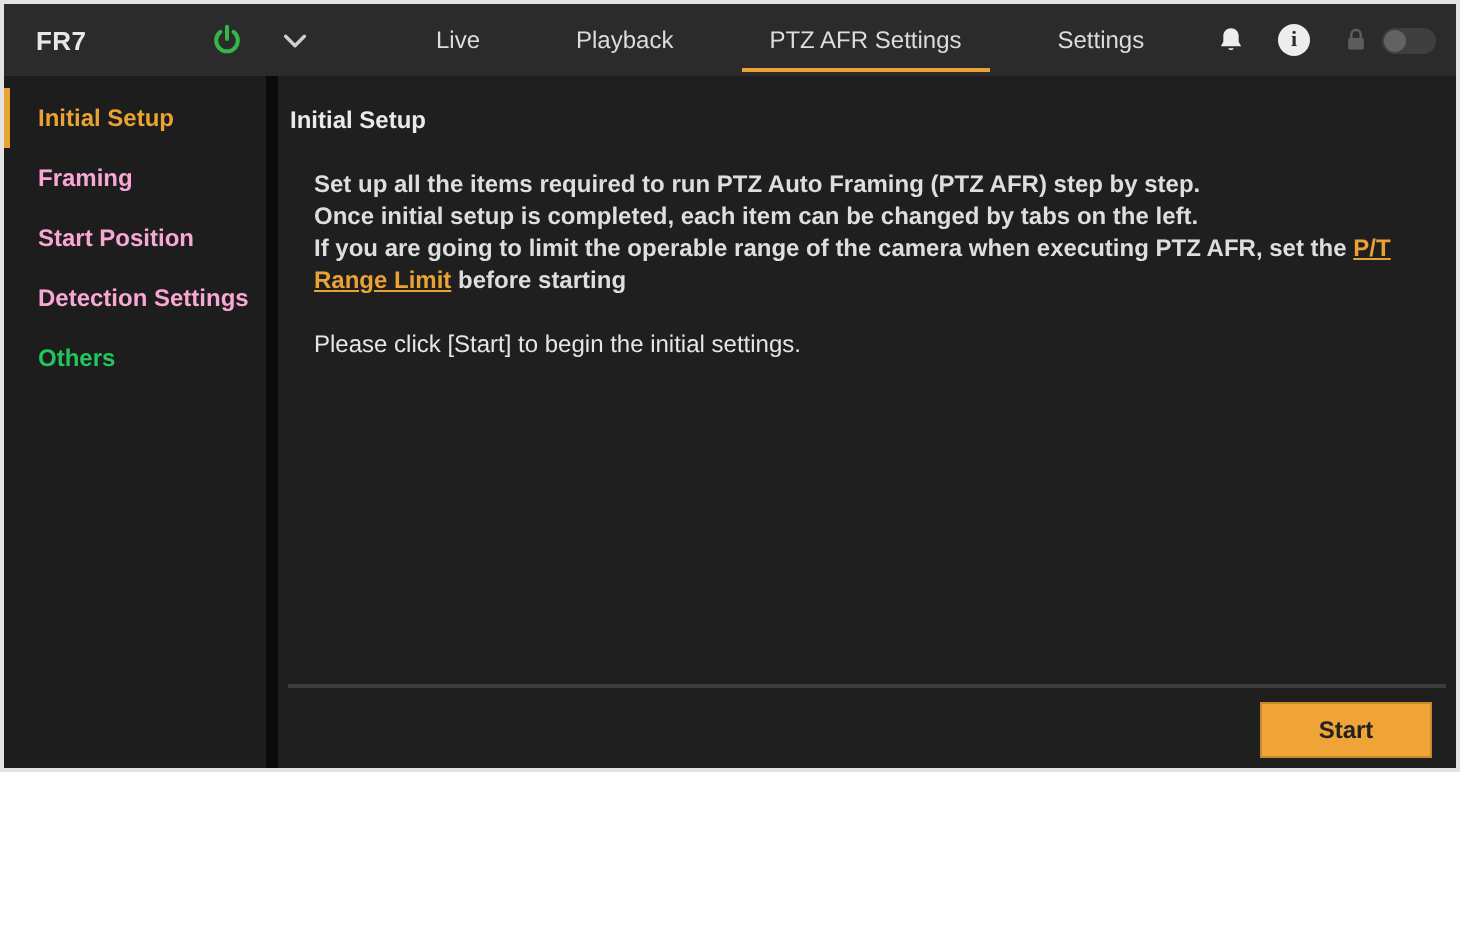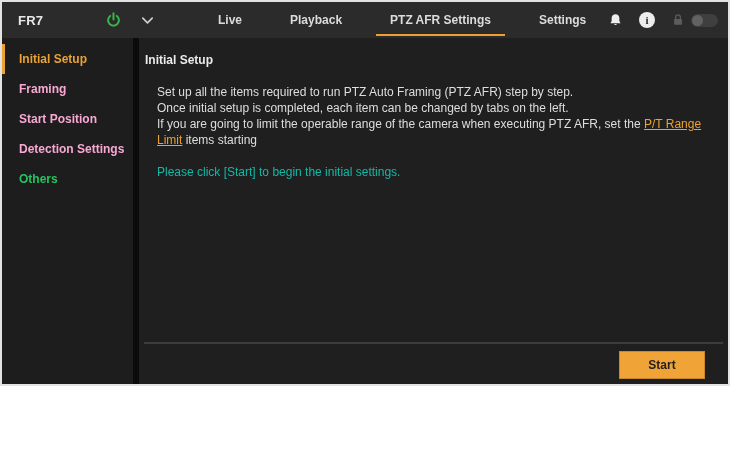--- a/index.html
+++ b/index.html
@@ -16,21 +16,21 @@
     position:relative; height:36px; background:#2b2b2b;
     display:flex; align-items:center; color:#e8e8e8;
   }
   .device-name { font-size:13px; font-weight:bold; margin-left:16px; letter-spacing:.2px; }
   .power-btn { margin-left:62px; display:flex; align-items:center; cursor:pointer; }
   .chevron-btn { margin-left:18px; display:flex; align-items:center; cursor:pointer; }
 
   .tabbar { position:absolute; left:192px; top:0; height:100%; display:flex; align-items:stretch; }
   .tab {
     position:relative; display:flex; align-items:center;
-    padding:0 24px; font-size:12px; font-weight:700; color:#dcdcdc; cursor:pointer;
+    padding:0 24px; font-size:12px; font-weight:400; color:#dcdcdc; cursor:pointer;
     white-space:nowrap;
   }
   .tab.active::after {
     content:""; position:absolute; left:10px; right:10px; bottom:2px;
     height:2px; background:#e9a233;
   }
 
   .header-icons { position:absolute; right:10px; top:0; height:100%; display:flex; align-items:center; gap:16px; }
   .icon-btn { display:flex; align-items:center; justify-content:center; cursor:pointer; }
   .info-circle {
@@ -55,27 +55,27 @@
   }
   .side-item.active { color:#e9a233; border-left-color:#e9a233; cursor:pointer; }
   .side-item.enabled { color:#22c55e; cursor:pointer; }
 
   
   .content {
     position:absolute; left:137px; top:36px; right:0; bottom:0;
     background:#1f1f1f; color:#e2e2e2; font-size:12px;
   }
   .content-title { margin:15px 0 0 6px; font-weight:600; color:#eaeaea; }
-  .intro { margin:17px 16px 0 18px; line-height:16px; color:#dedede; }
+  .intro { margin:17px 16px 0 18px; line-height:16px; color:#dedede;font-weight:bold; }
   .range-link { color:#e9a233; text-decoration:underline; cursor:pointer; }
-  .start-prompt { margin:16px 0 0 18px; line-height:16px; color:#14b8a6; }
+  .start-prompt { margin:16px 0 0 18px; line-height:16px; color:#e5e5e5; }
 
   .footer-divider { position:absolute; left:5px; right:5px; bottom:40px; height:2px; background:#3c3c3c; }
   .start-button {
-    position:absolute; right:23px; bottom:5px; width:86px; height:28px;
+    position:absolute; right:12px; bottom:5px; width:86px; height:28px;
     background:#f0a437; border:1px solid #c9882a; color:#222222;
     font-size:12px; font-weight:600; display:flex; align-items:center; justify-content:center;
     cursor:pointer;
   }
 </style>
 </head>
 <body>
 
 <div class="frame">
 
@@ -140,21 +140,21 @@
     <div class="side-item enabled">Others</div>
   </div>
   <div class="side-divider"></div>
 
   <div class="content">
     <div class="content-title">Initial Setup</div>
 
     <div class="intro">
       <div>Set up all the items required to run PTZ Auto Framing (PTZ AFR) step by step.</div>
       <div>Once initial setup is completed, each item can be changed by tabs on the left.</div>
-      <div><span>If you are going to limit the operable range of the camera when executing PTZ AFR, set the </span><span class="range-link">P/T Range Limit</span><span> items starting</span></div>
+      <div><span>If you are going to limit the operable range of the camera when executing PTZ AFR, set the </span><span class="range-link">P/T Range Limit</span><span> before starting</span></div>
     </div>
 
     <div class="start-prompt">Please click [Start] to begin the initial settings.</div>
 
     <div class="footer-divider"></div>
     <div class="start-button">Start</div>
   </div>
 
 </div>
 

